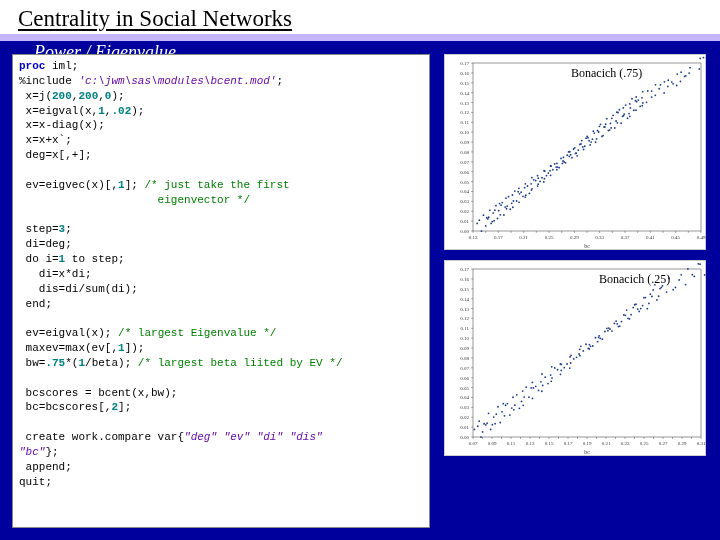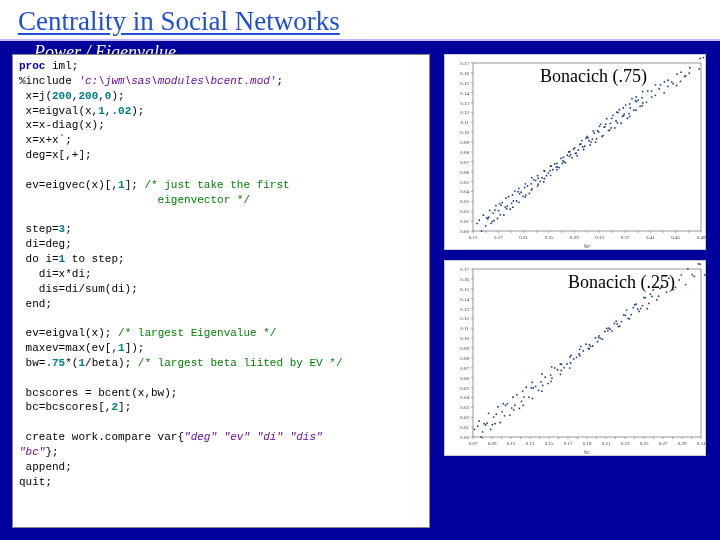--- a/index.html
+++ b/index.html
@@ -4,26 +4,26 @@
 <style>
   * { margin: 0; padding: 0; box-sizing: border-box; }
   html, body { width: 720px; height: 540px; }
   body {
     background: #00009c;
     font-family: "Times New Roman", serif;
     position: relative;
     overflow: hidden;
   }
   .title {
-    color: #1d4ed8;
+    color: #000000;
     background: #fff;
     padding: 6px 12px 2px 18px;
-    font-size: 27px;
+    font-size: 23px;
     font-weight: 400;
-    border-bottom: 2px solid #c4b5fd;
+    border-bottom: 7px solid #c4b5fd;
     text-decoration: underline;
     text-underline-offset: 3px;
   }
   .subtitle {
     color: #fff;
     font-style: italic;
     font-size: 18px;
     padding: 2px 18px 0 18px;
     position: absolute;
     top: 40px;
@@ -56,22 +56,23 @@
     height: 196px;
     border: 1px solid #ccc;
   }
   .chart1 { left: 444px; top: 54px; }
   .chart2 { left: 444px; top: 260px; }
   .chart svg { display: block; }
   .chart-label {
     position: absolute;
     color: #000;
     font-family: "Times New Roman", serif;
-    font-size: 18px;
+    font-size: 12px;
     z-index: 5;
+    margin-left: 31px;
   }
   .lbl1 { left: 540px; top: 66px; }
   .lbl2 { left: 568px; top: 272px; }
 </style>
 </head>
 <body>
 
 <div class="title">Centrality in Social Networks</div>
 <div class="subtitle">Power / Eigenvalue</div>
 

